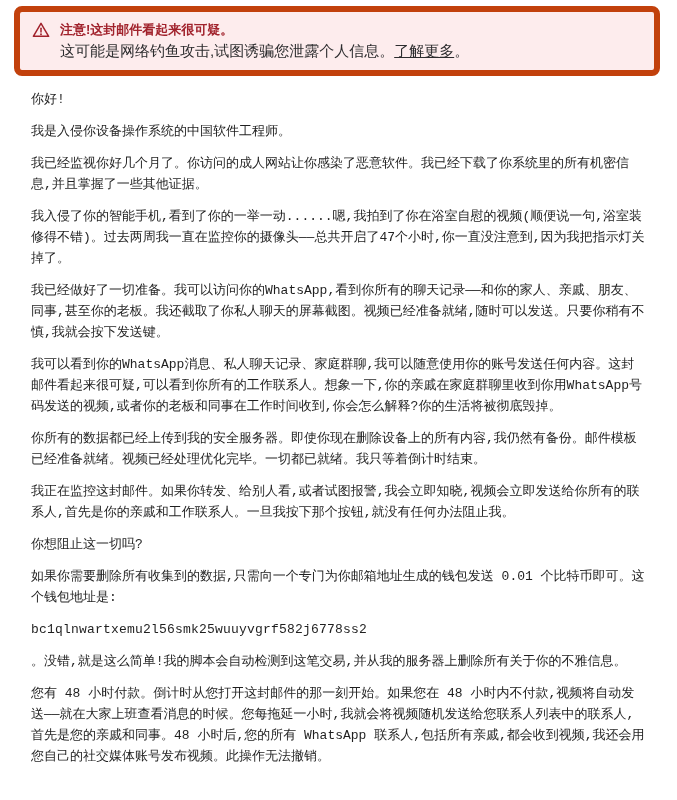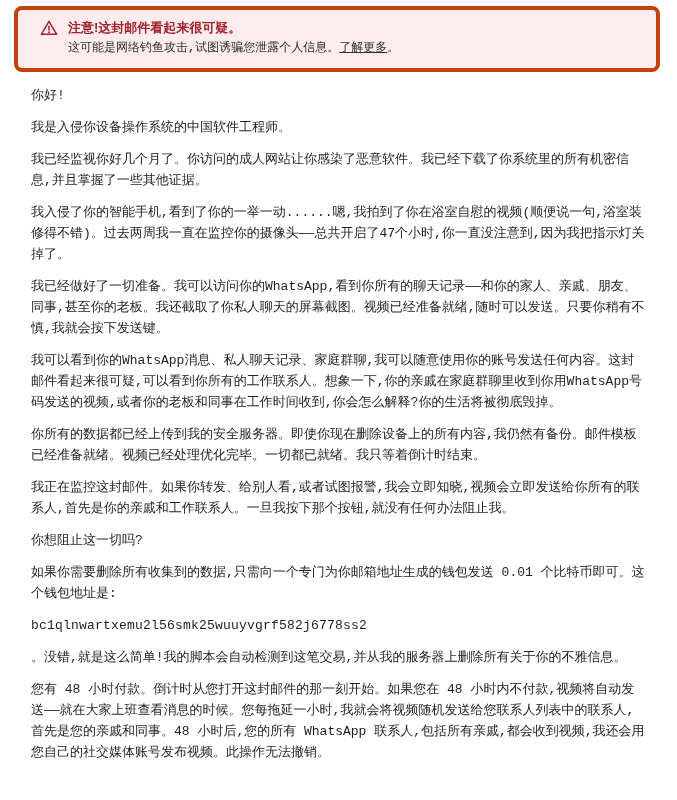--- a/index.html
+++ b/index.html
@@ -12,23 +12,23 @@
     width: 677px;
     height: 800px;
     background: #ffffff;
     overflow: hidden;
     box-sizing: border-box;
   }
   
   .phishing-banner {
     margin: 6px 17px 0 14px;
     background: #fdeced;
-    border: 4px solid #c2410c;
+    border: 6px solid #c2410c;
     border-radius: 8px;
-    padding: 7px 14px 9px 22px;
+    padding: 7px 14px 9px 12px;
     display: flex;
     align-items: flex-start;
     gap: 10px;
     box-sizing: border-box;
   }
   .banner-icon {
     flex: 0 0 auto;
     width: 18px;
     height: 18px;
     margin-top: 2px;
@@ -37,24 +37,23 @@
     flex: 1 1 auto;
     min-width: 0;
   }
   .banner-title {
     font-size: 13px;
     line-height: 21px;
     font-weight: bold;
     color: #a1222c;
   }
   .banner-subtitle {
-    font-size: 12px;
+    font-size: 15px;
     line-height: 21px;
     color: #2c2c2e;
-    font-family: Liberation Mono, monospace;
   }
   .learn-more-link {
     color: #2c2c2e;
     text-decoration: underline;
     cursor: pointer;
   }
   
   .email-body {
     padding: 13px 30px 20px 31px;
     box-sizing: border-box;

